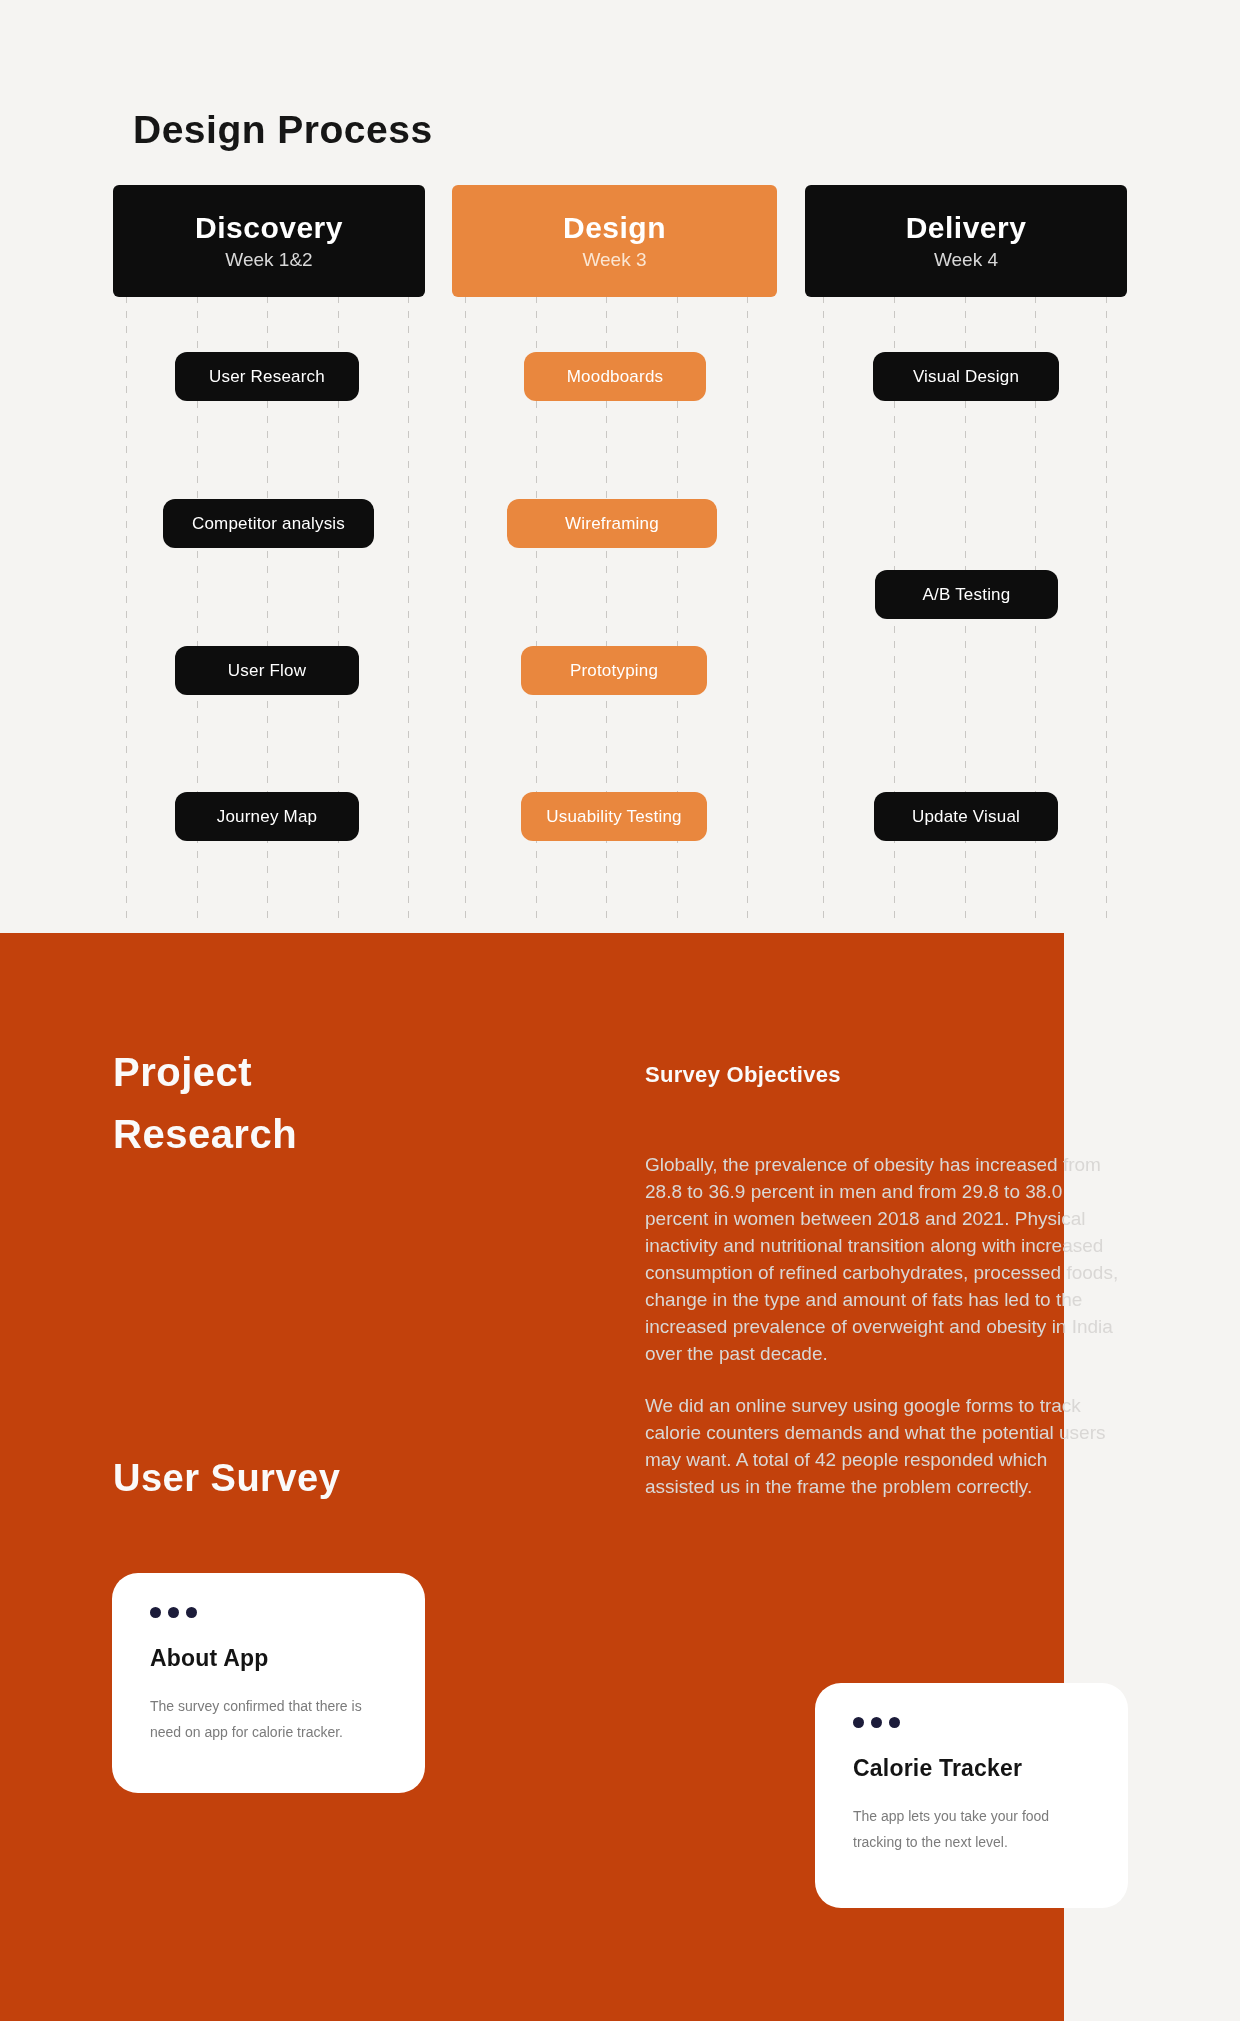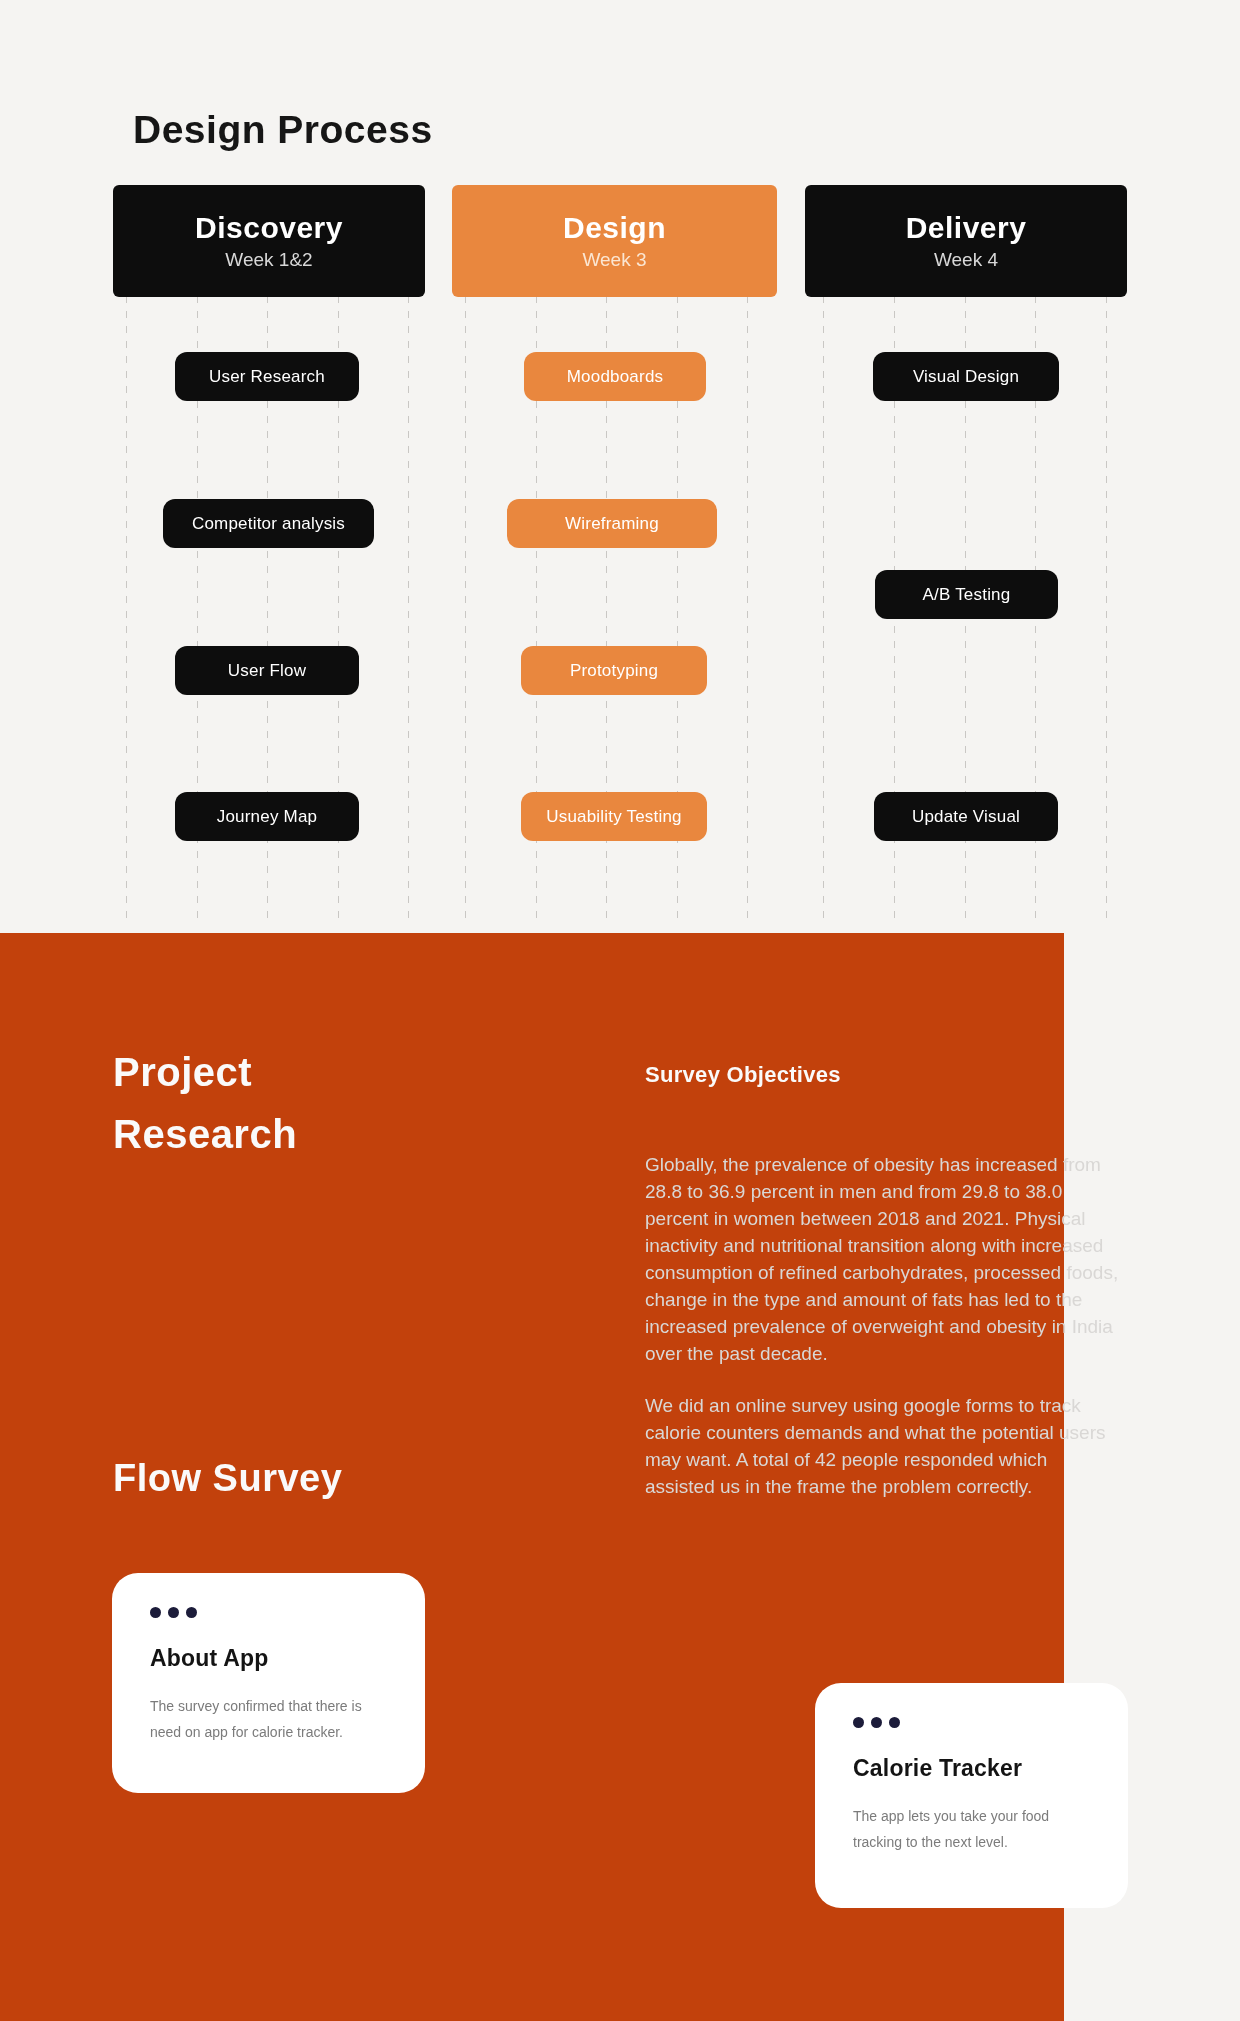--- a/index.html
+++ b/index.html
@@ -138,21 +138,21 @@
 
     <div class="research-heading">
       <div>Project</div>
       <div>Research</div>
     </div>
 
     <div class="objectives-title">Survey Objectives</div>
     <p class="objectives-para para-1">Globally, the prevalence of obesity has increased from 28.8 to 36.9 percent in men and from 29.8 to 38.0 percent in women between 2018 and 2021. Physical inactivity and nutritional transition along with increased consumption of refined carbohydrates, processed foods, change in the type and amount of fats has led to the increased prevalence of overweight and obesity in India over the past decade.</p>
     <p class="objectives-para para-2">We did an online survey using google forms to track calorie counters demands and what the potential users may want. A total of 42 people responded which assisted us in the frame the problem correctly.</p>
 
-    <div class="survey-heading">Flow Survey</div>
+    <div class="survey-heading">User Survey</div>
 
     <div class="survey-card card-white" style="left:112px;top:640px;width:313px;height:220px;">
       <div class="card-dots">
         <span class="dot dot-navy"></span>
         <span class="dot dot-navy"></span>
         <span class="dot dot-navy"></span>
       </div>
       <div class="card-title on-white">About App</div>
       <div class="card-body on-white">The survey confirmed that there is need on app for calorie tracker.</div>
     </div>

